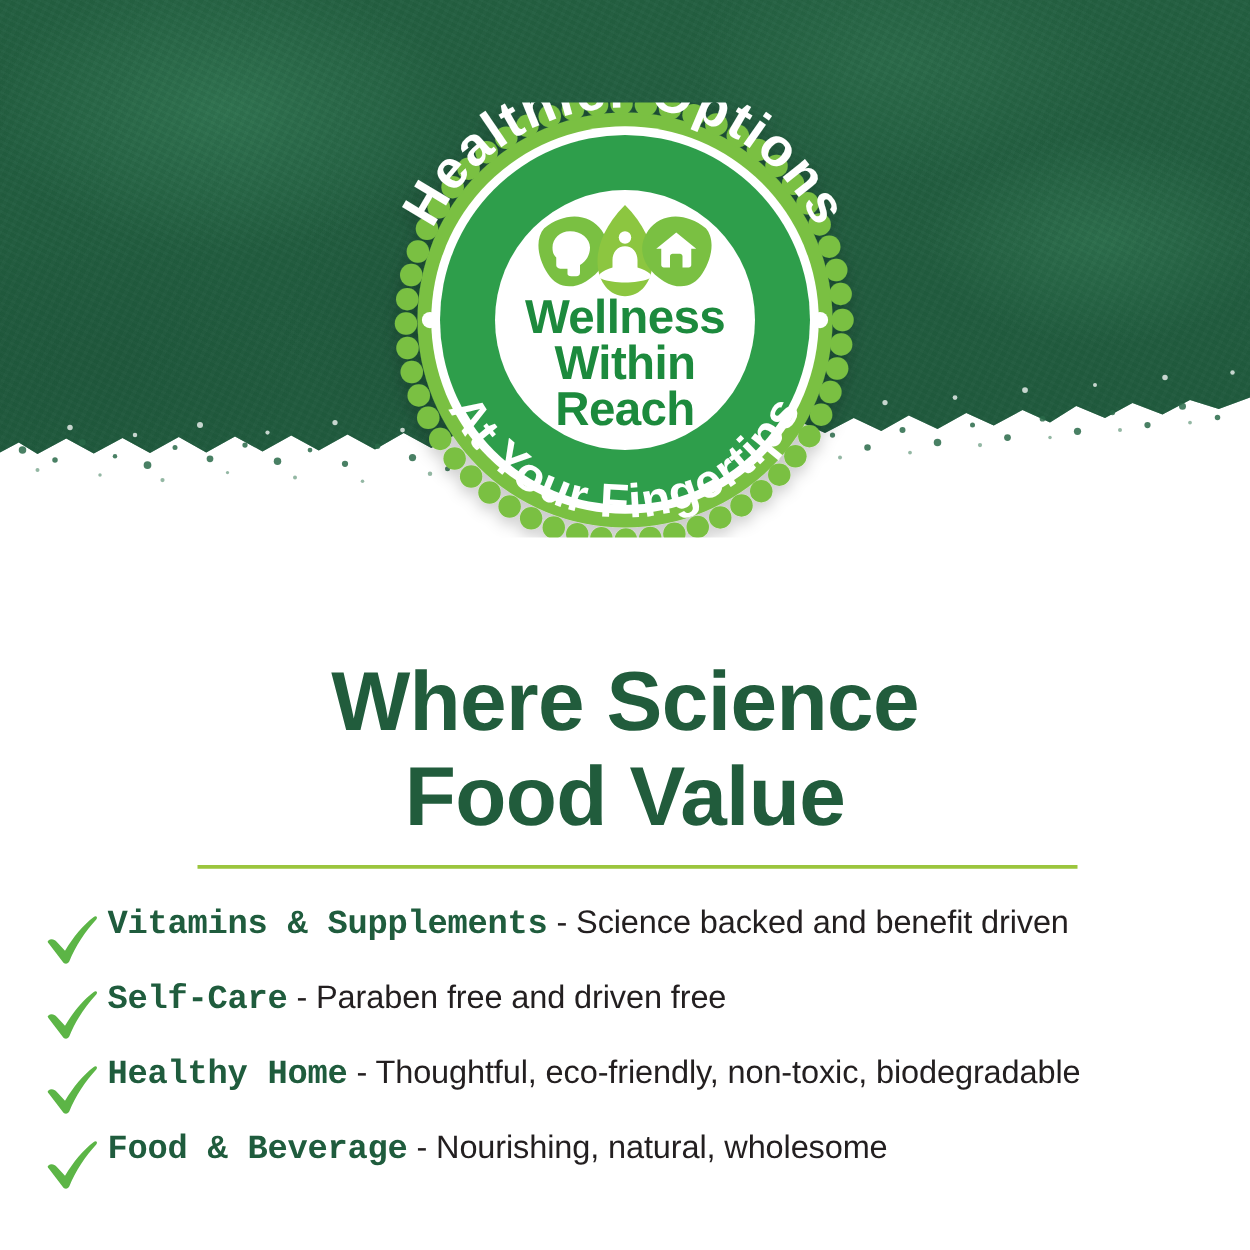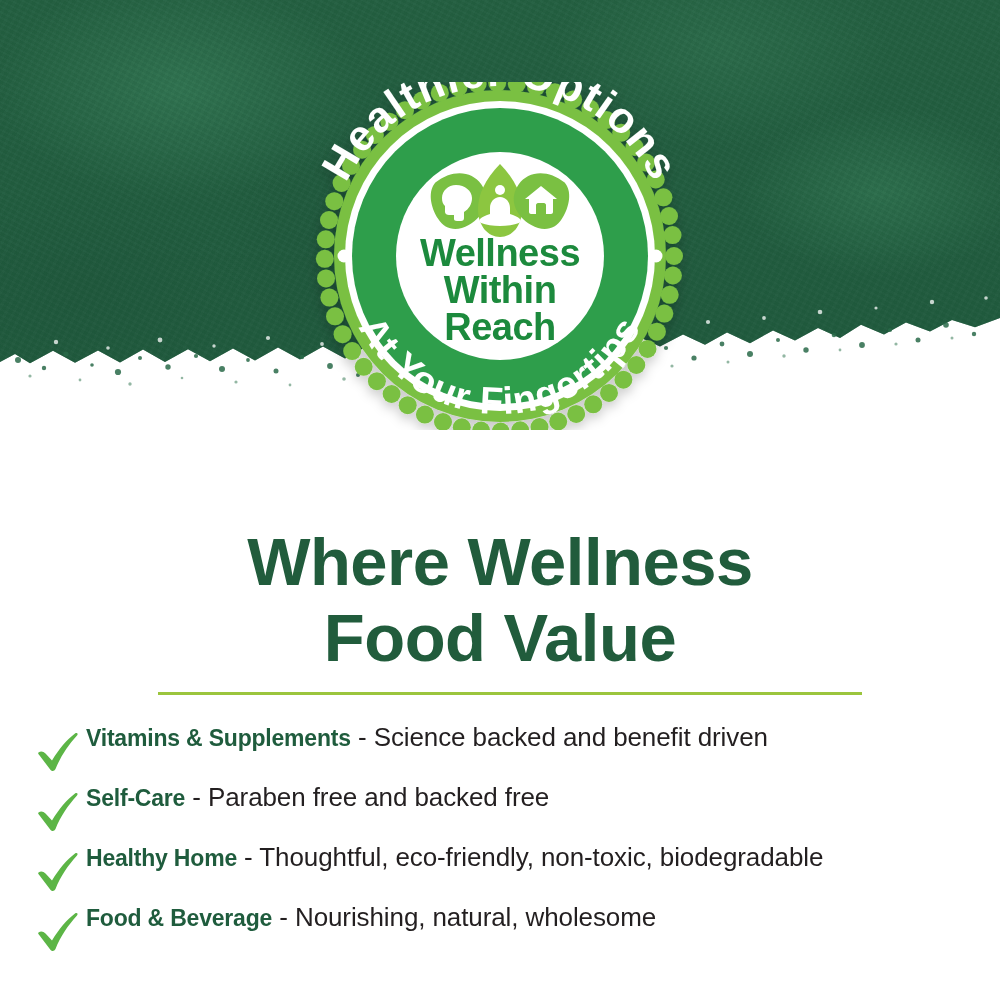--- a/index.html
+++ b/index.html
@@ -134,22 +134,23 @@
     align-items: center;
   }
   .check-svg { display: block; width: 44px; height: 40px; }
   .feature-text {
     white-space: nowrap;
     overflow: hidden;
   }
   .feature-label {
     color: #1f5c3d;
     font-weight: bold;
-    font-size: 23px;
+    font-size: 27px;
     letter-spacing: -0.2px;
+    font-family: Liberation Mono, monospace;
   }
   .feature-desc {
     color: #231f20;
     font-size: 26px;
     letter-spacing: -0.1px;
     text-align: right;
   }
 </style>
 </head>
 <body>
@@ -391,21 +392,21 @@
         <g font-family="Liberation Sans, sans-serif" font-weight="bold" fill="#1e8a3c" text-anchor="middle">
           <text x="204" y="184" font-size="38" letter-spacing="-0.5">Wellness</text>
           <text x="204" y="221" font-size="38" letter-spacing="-0.5">Within</text>
           <text x="204" y="258" font-size="38" letter-spacing="-0.5">Reach</text>
         </g>
       </g>
     </svg>
   </div>
 
   <div class="headline">
-    <span class="ln">Where Wellness</span>
+    <span class="ln">Where Science</span>
     <span class="ln">Food Value</span>
   </div>
 
   <div class="divider"></div>
 
   <div class="features">
 
     <div class="feature-row">
       <span class="check-cell">
         <svg class="check-svg" viewBox="0 0 44 40" aria-hidden="true">
@@ -423,21 +424,21 @@
     <div class="feature-row">
       <span class="check-cell">
         <svg class="check-svg" viewBox="0 0 44 40" aria-hidden="true">
           <path d="M3.5,20.5 C6,18.5 8.5,19.5 10.5,21.5 L17,28.5
                    C24,17 31,8.5 40,1.5 C42,0.3 43.5,1.8 42,3.6
                    C33,13.5 25.5,24.5 20.5,37 C19.3,39.5 16.5,39.6 15,37.2
                    L4,22.8 C3,21.6 3,21 3.5,20.5 Z" fill="#5cb546"></path>
         </svg>
       </span>
       <span class="feature-text">
-        <span class="feature-label">Self-Care</span><span class="feature-desc"> - Paraben free and backed free</span>
+        <span class="feature-label">Self-Care</span><span class="feature-desc"> - Paraben free and driven free</span>
       </span>
     </div>
 
     <div class="feature-row">
       <span class="check-cell">
         <svg class="check-svg" viewBox="0 0 44 40" aria-hidden="true">
           <path d="M3.5,20.5 C6,18.5 8.5,19.5 10.5,21.5 L17,28.5
                    C24,17 31,8.5 40,1.5 C42,0.3 43.5,1.8 42,3.6
                    C33,13.5 25.5,24.5 20.5,37 C19.3,39.5 16.5,39.6 15,37.2
                    L4,22.8 C3,21.6 3,21 3.5,20.5 Z" fill="#5cb546"></path>

